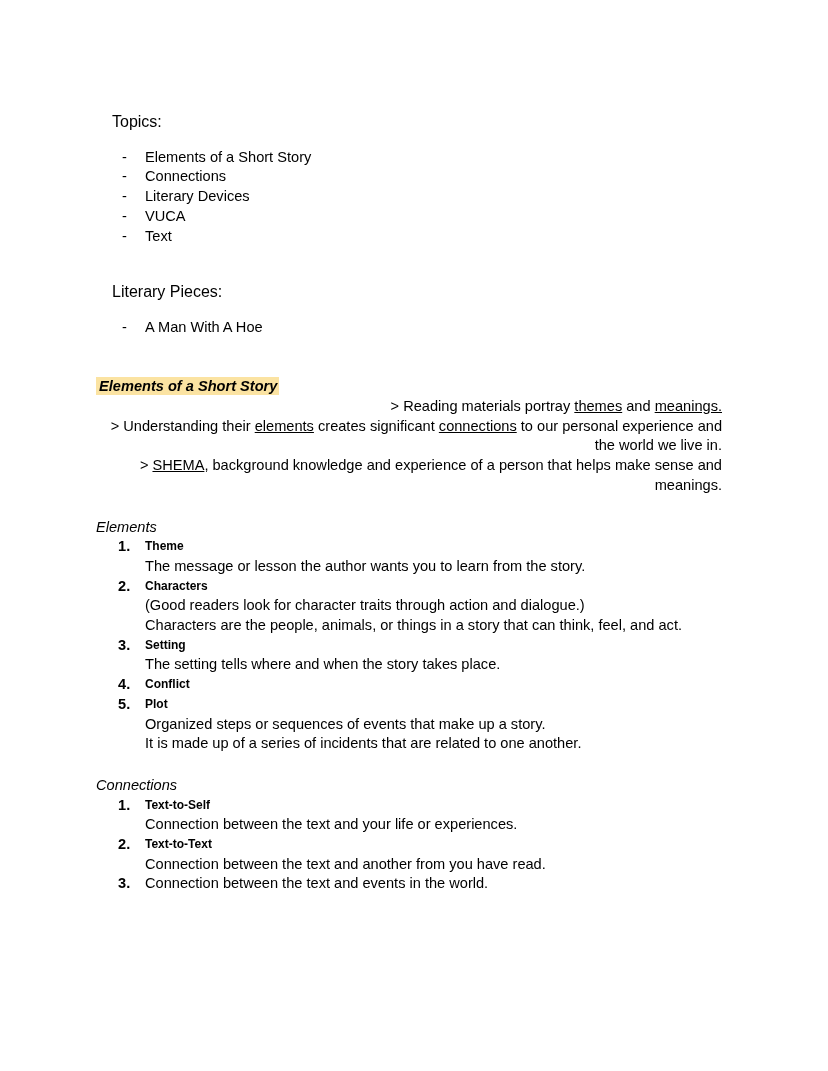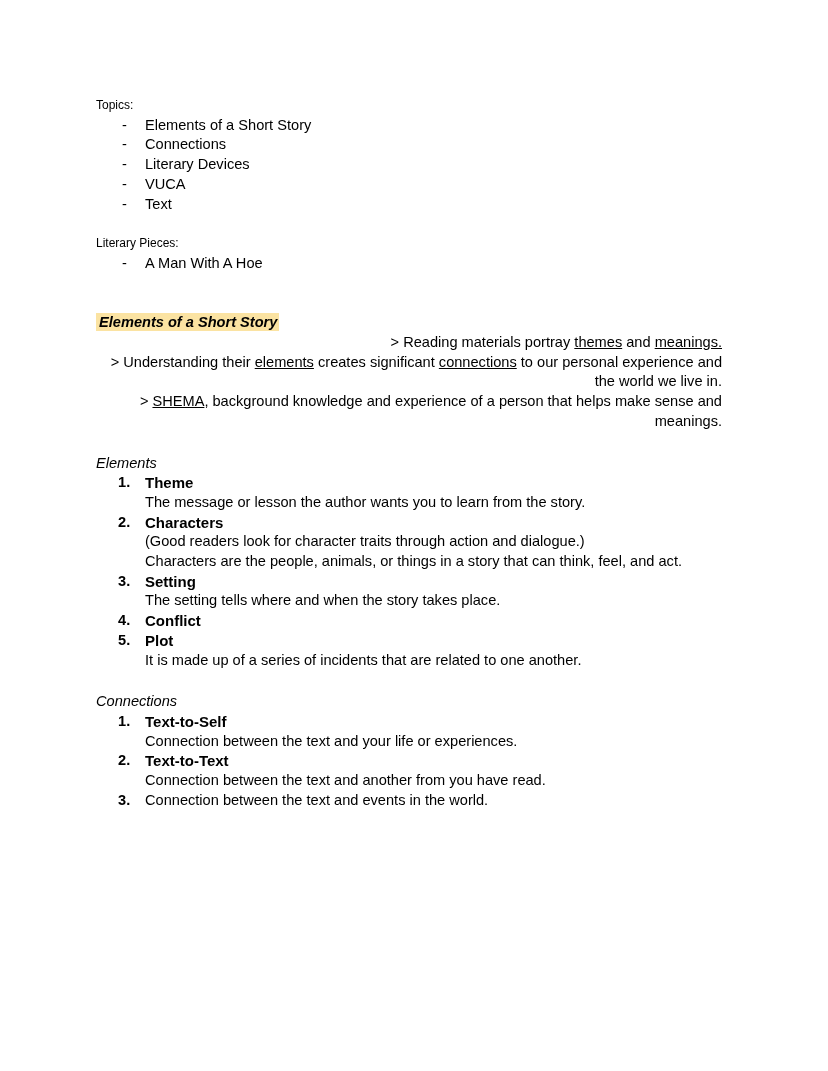--- a/index.html
+++ b/index.html
@@ -23,22 +23,22 @@
     padding: 96px 108px 0 96px;
   }
   .doc {
     width: 626px;
     font-size: 14.6px;
     line-height: 19.7px;
   }
 
   
   .label-line {
-    margin: 0;
-    font-size: 12px;
+    margin: 16px;
+    font-size: 16px;
     line-height: 19.7px;
   }
 
   
   ul.dash-list {
     list-style: none;
     margin: 0;
     padding: 0;
   }
   ul.dash-list > li {
@@ -71,21 +71,21 @@
     left: 22px;
     top: 0;
     font-weight: bold;
     font-size: 14.6px;
   }
   ol.num-list > li .marker::before {
     content: counter(numitem) ".";
   }
   .item-title {
     font-weight: bold;
-    font-size: 15px;
+    font-size: 12px;
     display: block;
   }
   .item-desc {
     font-weight: normal;
     font-size: 14.6px;
     display: block;
   }
 
   
   .hl-heading {
@@ -177,20 +177,21 @@
           <span class="item-title">Setting</span>
           <span class="item-desc">The setting tells where and when the story takes place.</span>
         </li>
         <li>
           <span class="marker"></span>
           <span class="item-title">Conflict</span>
         </li>
         <li>
           <span class="marker"></span>
           <span class="item-title">Plot</span>
+          <span class="item-desc">Organized steps or sequences of events that make up a story.</span>
           <span class="item-desc">It is made up of a series of incidents that are related to one another.</span>
         </li>
       </ol>
 
     <div class="sp-md"></div>
 
     <p class="sub-italic">Connections</p>
     <ol class="num-list" id="connections-list">
         <li>
           <span class="marker"></span>

